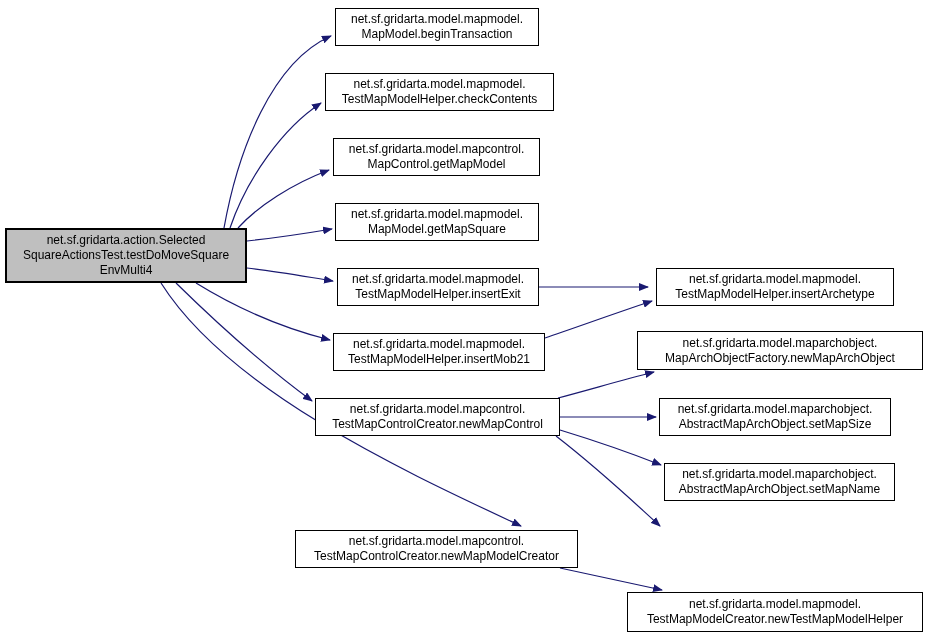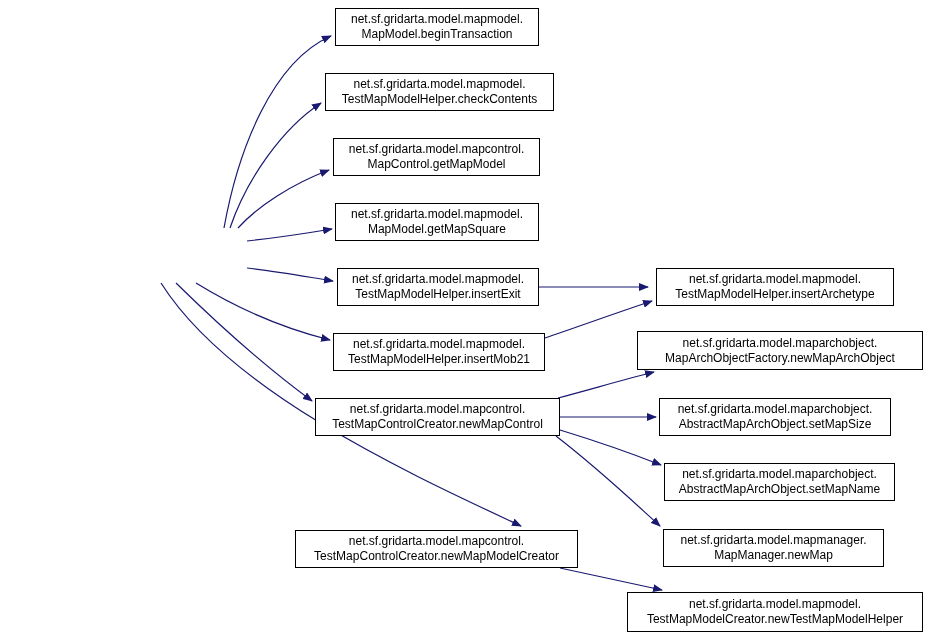--- a/index.html
+++ b/index.html
@@ -72,20 +72,25 @@
       <path d="M161,283 C230,392 408,473 521,526" class="edge" marker-end="url(#arrow)"></path>
       <path d="M539,287 L648,287" class="edge" marker-end="url(#arrow)"></path>
       <path d="M545,338 C580,326 616,313 652,301" class="edge" marker-end="url(#arrow)"></path>
       <path d="M558,398 C592,389 622,380 654,372" class="edge" marker-end="url(#arrow)"></path>
       <path d="M560,417 L656,417" class="edge" marker-end="url(#arrow)"></path>
       <path d="M560,430 C596,441 628,452 661,465" class="edge" marker-end="url(#arrow)"></path>
       <path d="M556,436 C600,470 628,497 660,526" class="edge" marker-end="url(#arrow)"></path>
       <path d="M560,568 C597,576 630,583 662,590" class="edge" marker-end="url(#arrow)"></path>
     </svg>
 
+<div class="node focus" style="left: 5px; top: 228px; width: 242px; height: 55px;">
+      <span class="node-label">net.sf.gridarta.action.Selected
+SquareActionsTest.testDoMoveSquare
+EnvMulti4</span>
+    </div>
     <div class="node" style="left: 335px; top: 8px; width: 204px; height: 38px;">
       <span class="node-label">net.sf.gridarta.model.mapmodel.
 MapModel.beginTransaction</span>
     </div>
     <div class="node" style="left: 325px; top: 73px; width: 229px; height: 38px;">
       <span class="node-label">net.sf.gridarta.model.mapmodel.
 TestMapModelHelper.checkContents</span>
     </div>
     <div class="node" style="left: 333px; top: 138px; width: 207px; height: 38px;">
       <span class="node-label">net.sf.gridarta.model.mapcontrol.
@@ -120,21 +125,17 @@
 MapArchObjectFactory.newMapArchObject</span>
     </div>
     <div class="node" style="left: 659px; top: 398px; width: 232px; height: 38px;">
       <span class="node-label">net.sf.gridarta.model.maparchobject.
 AbstractMapArchObject.setMapSize</span>
     </div>
     <div class="node" style="left: 664px; top: 463px; width: 231px; height: 38px;">
       <span class="node-label">net.sf.gridarta.model.maparchobject.
 AbstractMapArchObject.setMapName</span>
     </div>
-    <div class="node" style="left: 663px; top: 529px; width: 221px; height: 38px;">
-      <span class="node-label">net.sf.gridarta.model.mapmanager.
-MapManager.newMap</span>
-    </div>
     <div class="node" style="left: 627px; top: 592px; width: 296px; height: 40px;">
       <span class="node-label">net.sf.gridarta.model.mapmodel.
 TestMapModelCreator.newTestMapModelHelper</span>
     </div>
   </div>
 
 </body></html>

